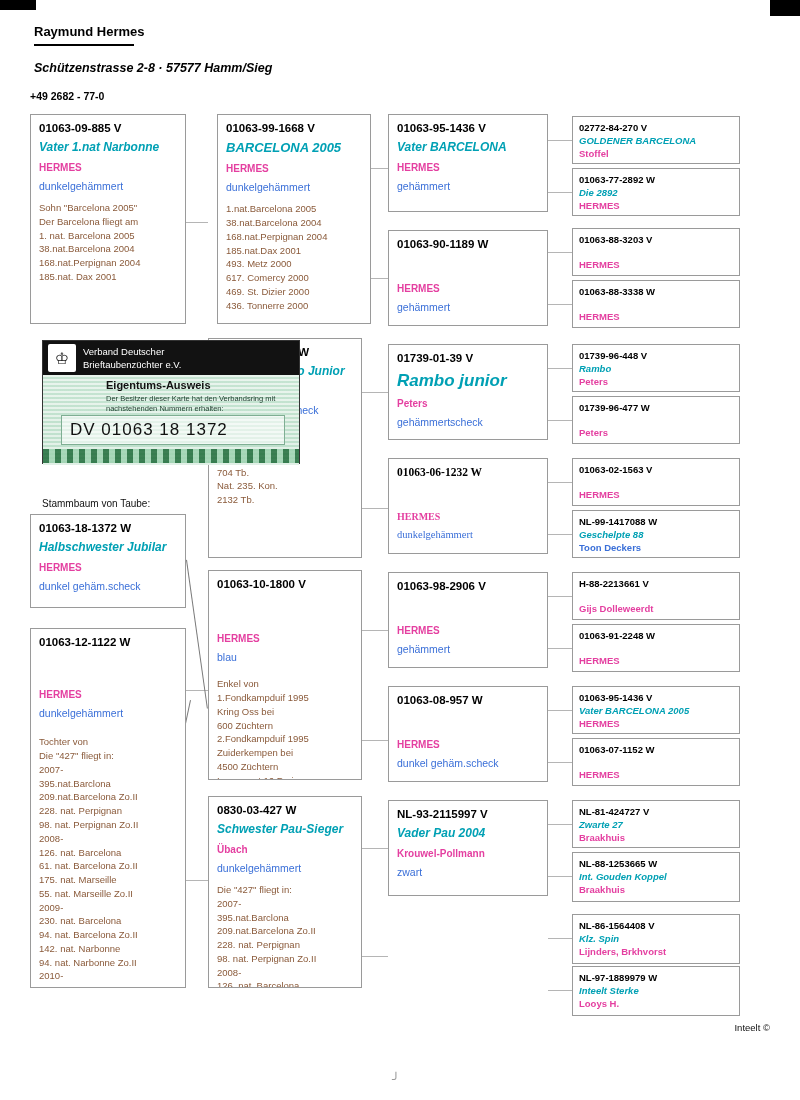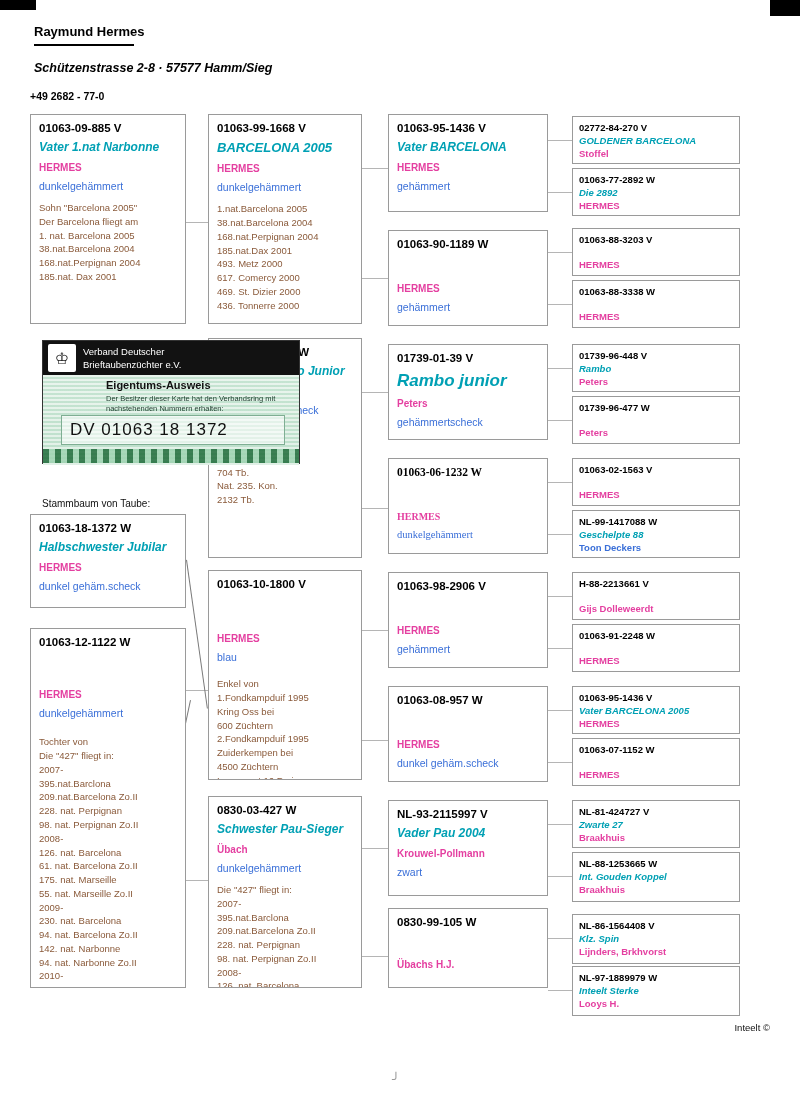--- a/index.html
+++ b/index.html
@@ -164,21 +164,21 @@
       <span class="ln">2009-</span>
       <span class="ln">230. nat. Barcelona</span>
       <span class="ln">94. nat. Barcelona Zo.II</span>
       <span class="ln">142. nat. Narbonne</span>
       <span class="ln">94. nat. Narbonne Zo.II</span>
       <span class="ln">2010-</span>
       <span class="ln">63. nat. Pau</span>
     </div>
   </div>
 
-  <div class="box" style="left:208px;top:114px;width:154px;height:210px;">
+  <div class="box" style="left:217px;top:114px;width:154px;height:210px;">
     <div class="bid">01063-99-1668 V</div>
     <div class="bname">BARCELONA 2005</div>
     <div class="bowner">HERMES</div>
     <div class="bcolor">dunkelgehämmert</div>
     <div class="bnotes">
       <span class="ln">1.nat.Barcelona 2005</span>
       <span class="ln">38.nat.Barcelona 2004</span>
       <span class="ln">168.nat.Perpignan 2004</span>
       <span class="ln">185.nat.Dax 2001</span>
       <span class="ln">493. Metz 2000</span>
@@ -273,24 +273,20 @@
     <div class="bcolor">dunkel gehäm.scheck</div>
   </div>
 
   <div class="box" style="left:388px;top:800px;width:160px;height:96px;">
     <div class="bid">NL-93-2115997 V</div>
     <div class="bname" style="font-size:12px;">Vader Pau 2004</div>
     <div class="bowner">Krouwel-Pollmann</div>
     <div class="bcolor">zwart</div>
   </div>
 
-  <div class="box" style="left:388px;top:908px;width:160px;height:80px;">
-    <div class="bid">0830-99-105 W</div>
-    <div class="bowner" style="margin-top:30px;">Übachs H.J.</div>
-  </div>
 
   <div class="box" style="left:572px;top:116px;width:168px;height:48px;padding:5px 6px;">
     <div class="small-id">02772-84-270 V</div>
     <div class="small-name">GOLDENER BARCELONA</div>
     <div class="small-owner">Stoffel</div>
   </div>
   <div class="box" style="left:572px;top:168px;width:168px;height:48px;padding:5px 6px;">
     <div class="small-id">01063-77-2892 W</div>
     <div class="small-name">Die 2892</div>
     <div class="small-owner">HERMES</div>

